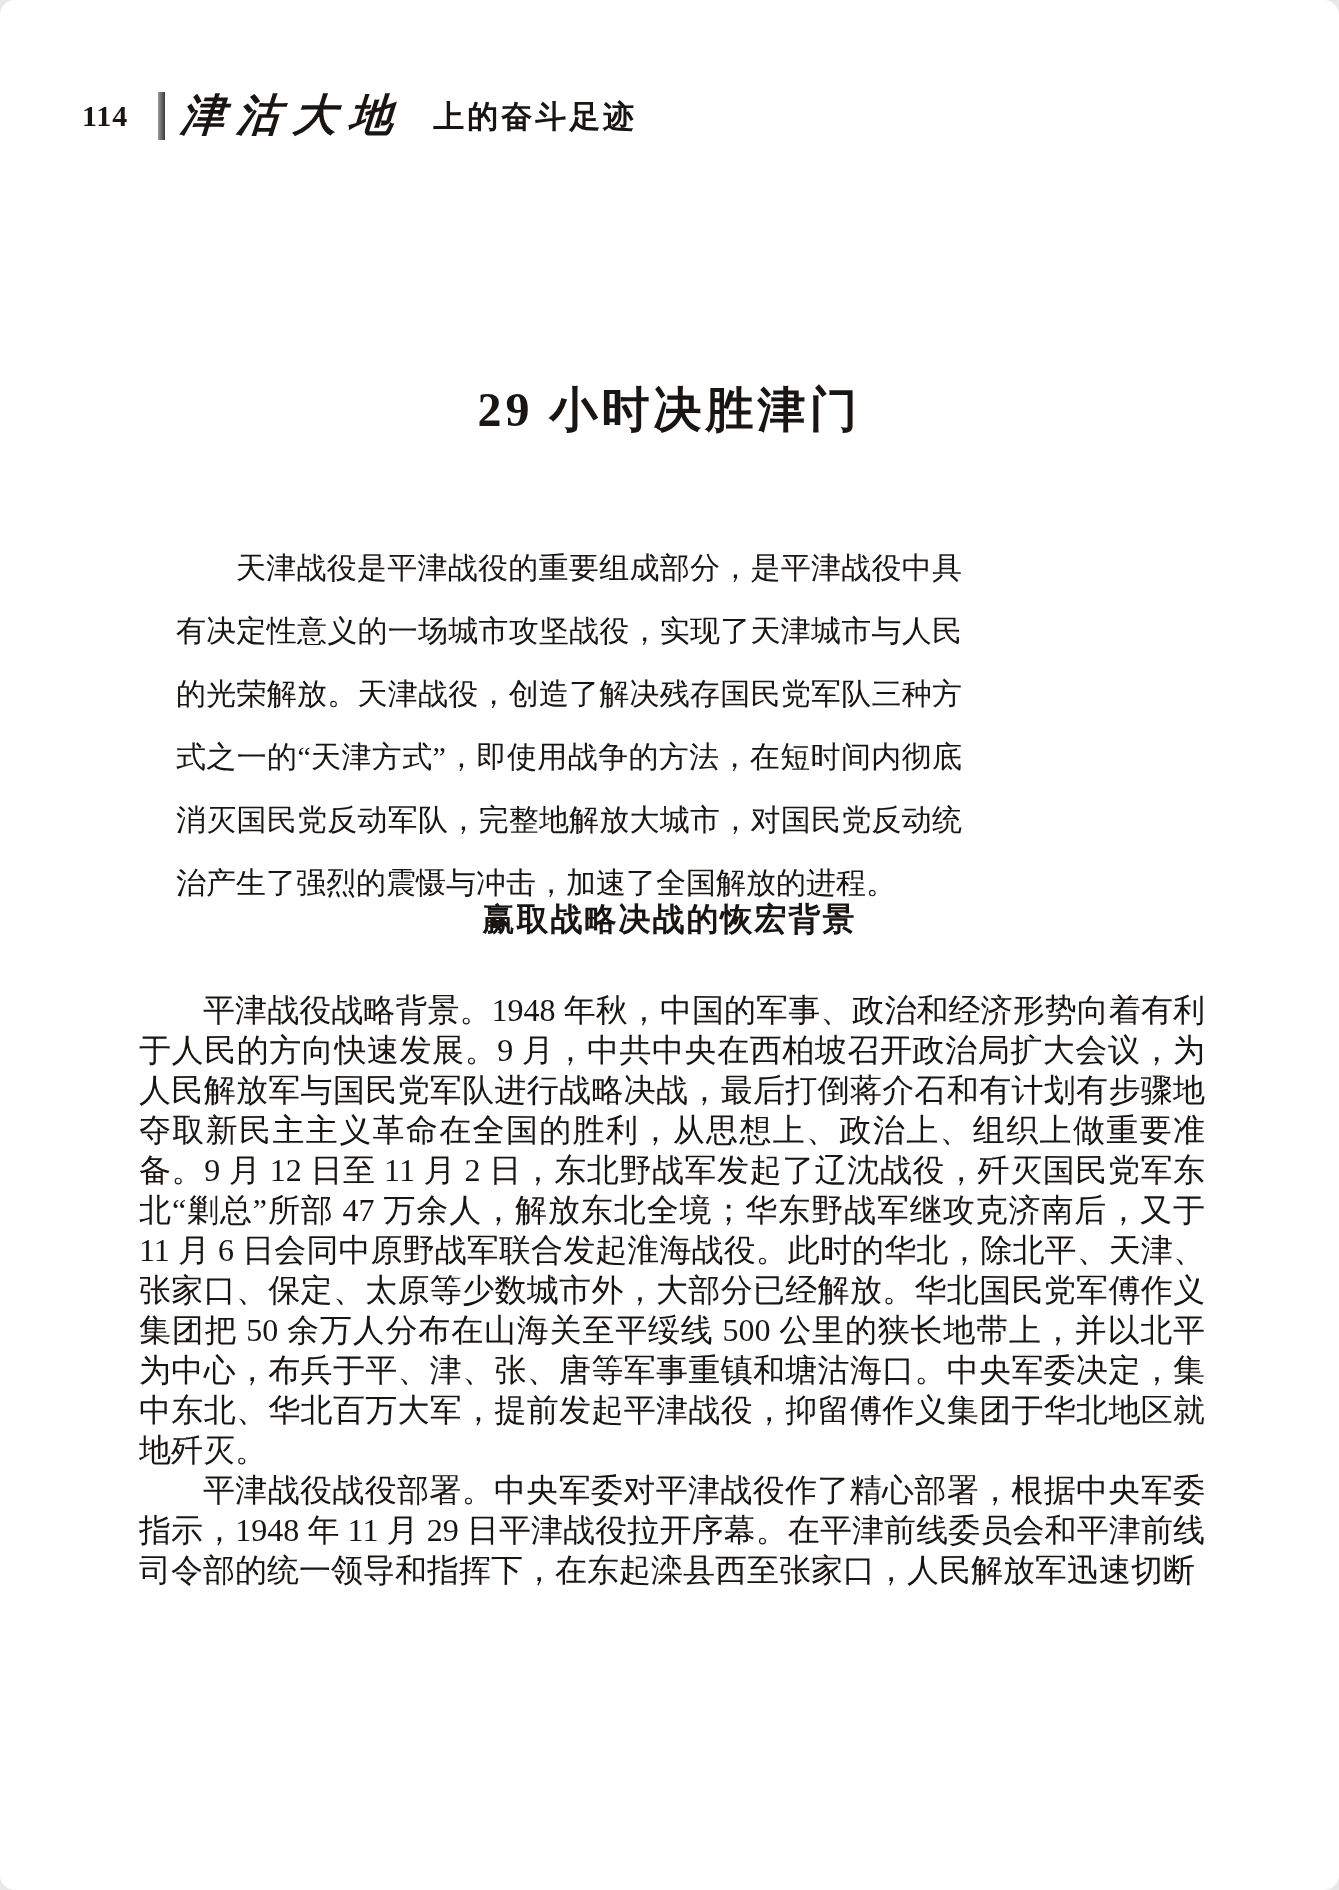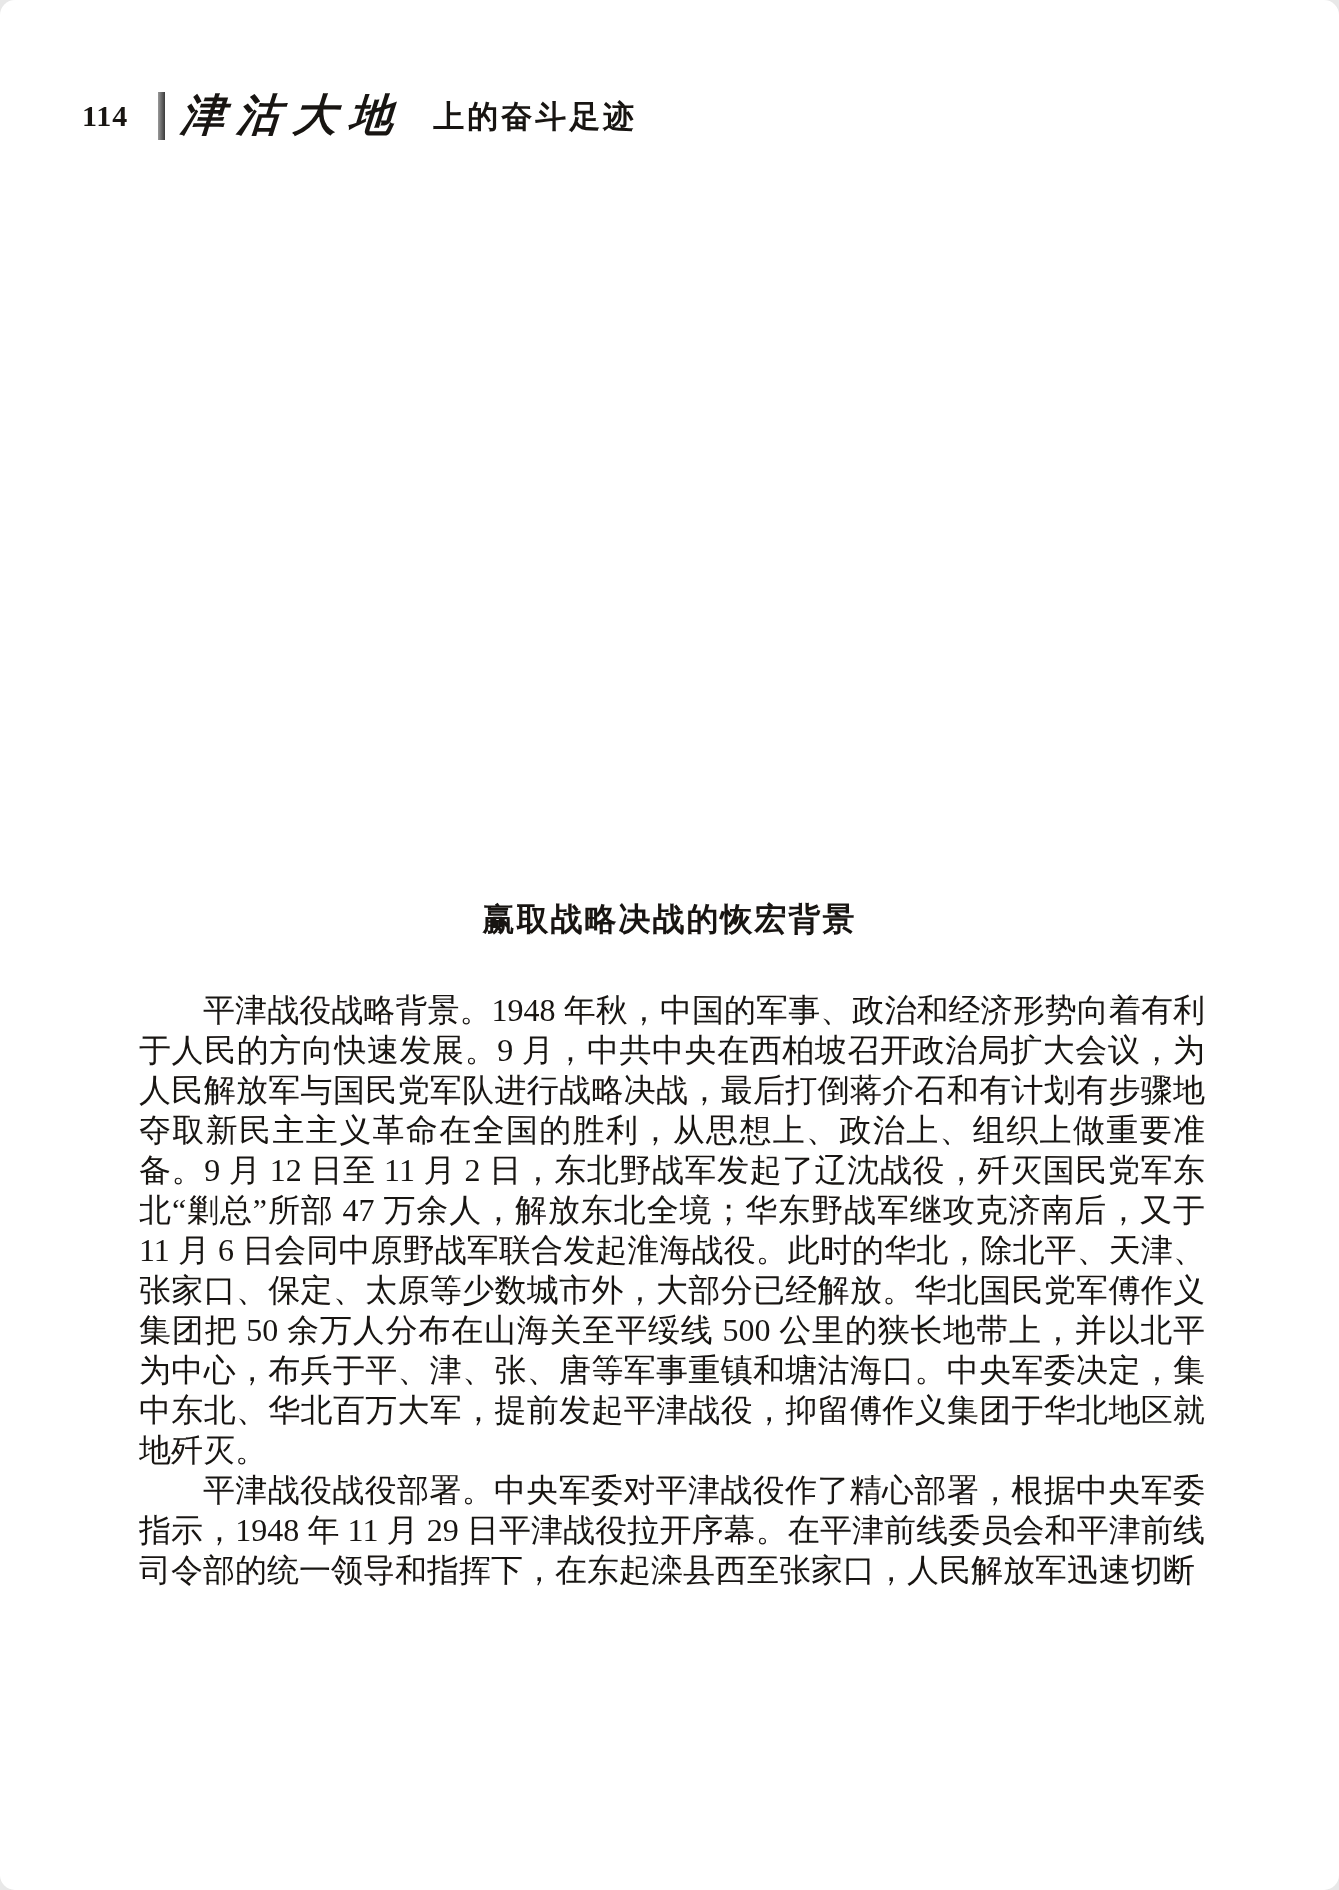--- a/index.html
+++ b/index.html
@@ -114,21 +114,23 @@
 
 <div class="page">
 
   <header class="running-header">
     <span class="page-num">114</span>
     <span class="header-bar"></span>
     <span class="header-calli">津沽大地</span>
     <span class="header-suffix">上的奋斗足迹</span>
   </header>
 
+  <h1 class="chapter-title">29 小时决胜津门</h1>
 
+  <div class="intro">天津战役是平津战役的重要组成部分，是平津战役中具有决定性意义的一场城市攻坚战役，实现了天津城市与人民的光荣解放。天津战役，创造了解决残存国民党军队三种方式之一的“天津方式”，即使用战争的方法，在短时间内彻底消灭国民党反动军队，完整地解放大城市，对国民党反动统治产生了强烈的震慑与冲击，加速了全国解放的进程。</div>
 
   <h2 class="section-heading">赢取战略决战的恢宏背景</h2>
 
   <div class="body-block">
     <p class="body-para">平津战役战略背景。1948 年秋，中国的军事、政治和经济形势向着有利于人民的方向快速发展。9 月，中共中央在西柏坡召开政治局扩大会议，为人民解放军与国民党军队进行战略决战，最后打倒蒋介石和有计划有步骤地夺取新民主主义革命在全国的胜利，从思想上、政治上、组织上做重要准备。9 月 12 日至 11 月 2 日，东北野战军发起了辽沈战役，歼灭国民党军东北“剿总”所部 47 万余人，解放东北全境；华东野战军继攻克济南后，又于 11 月 6 日会同中原野战军联合发起淮海战役。此时的华北，除北平、天津、张家口、保定、太原等少数城市外，大部分已经解放。华北国民党军傅作义集团把 50 余万人分布在山海关至平绥线 500 公里的狭长地带上，并以北平为中心，布兵于平、津、张、唐等军事重镇和塘沽海口。中央军委决定，集中东北、华北百万大军，提前发起平津战役，抑留傅作义集团于华北地区就地歼灭。</p>
     <p class="body-para">平津战役战役部署。中央军委对平津战役作了精心部署，根据中央军委指示，1948 年 11 月 29 日平津战役拉开序幕。在平津前线委员会和平津前线司令部的统一领导和指挥下，在东起滦县西至张家口，人民解放军迅速切断</p>
   </div>
 
 </div>
 

